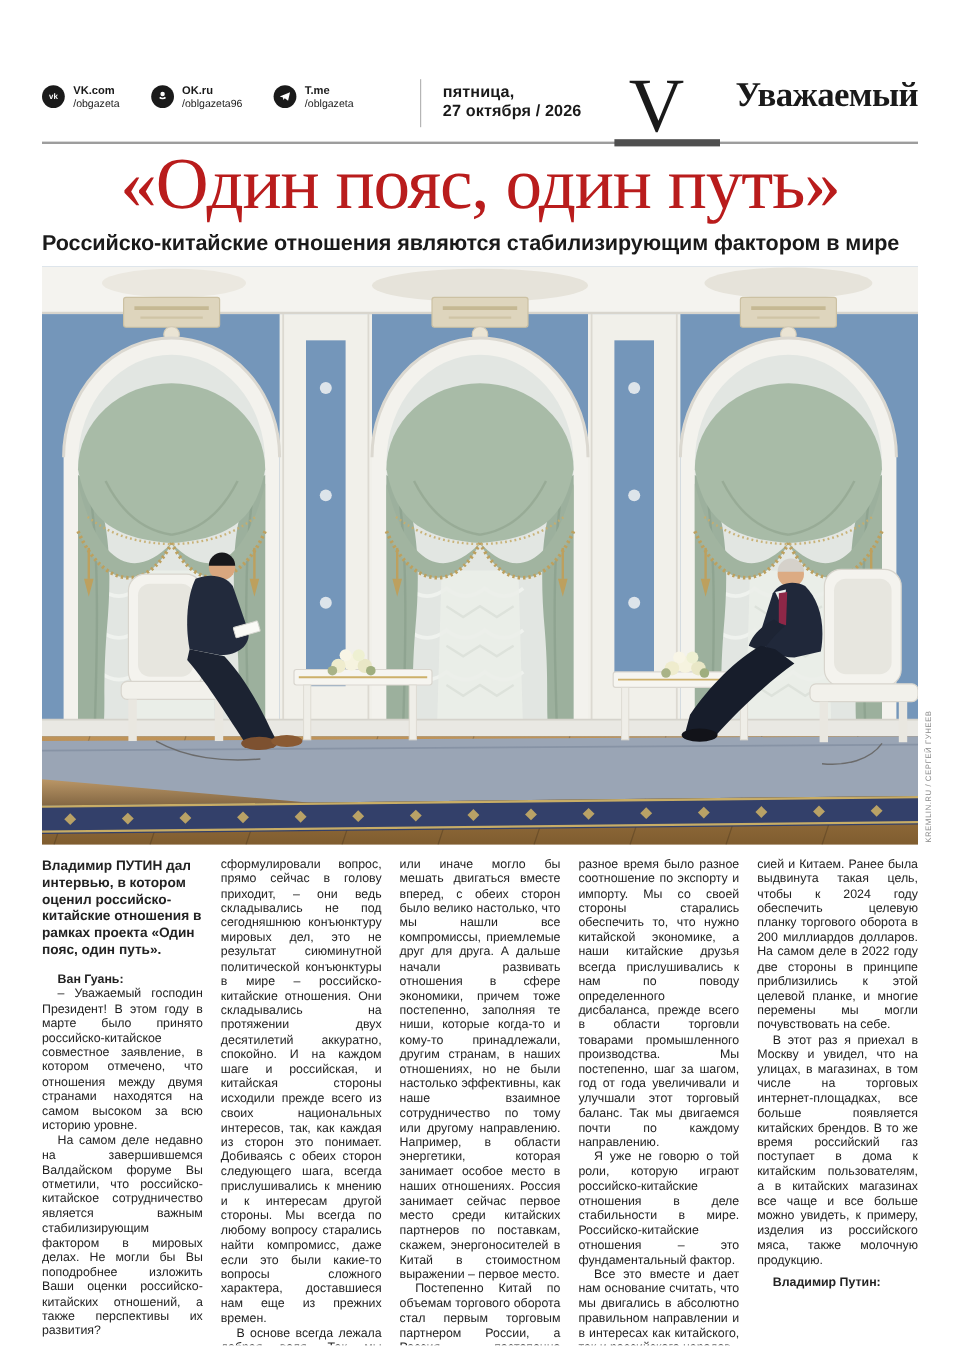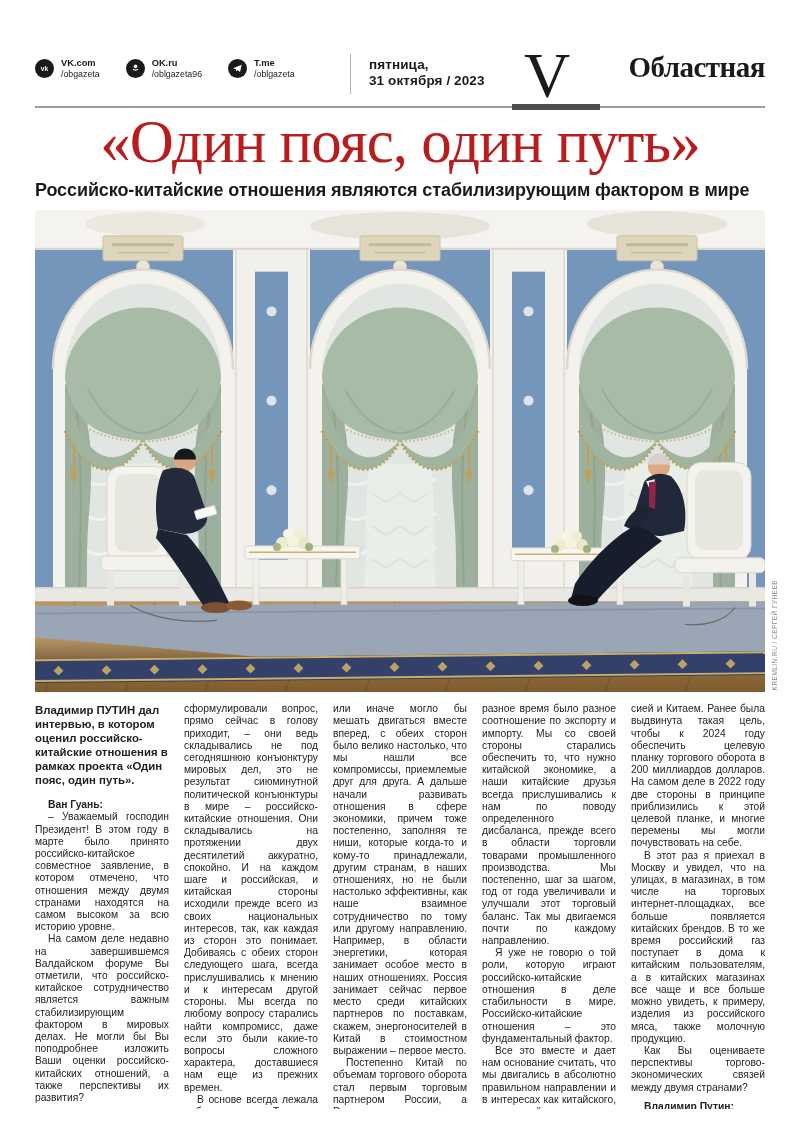--- a/index.html
+++ b/index.html
@@ -1,17 +1,17 @@
 <!DOCTYPE html>
 <html lang="ru"><head>
 <meta charset="utf-8">
 <style>
   html,body{margin:0;padding:0;background:#ffffff;}
   body{width:800px;height:1125px;overflow:hidden;font-family:"Liberation Sans",sans-serif;color:#1a1a1a;position:relative;}
-  .page{padding:46px 35px 0 35px;width:730px;}
+  .page{padding:58px 35px 0 35px;width:730px;}
 
   
   .masthead-row{display:flex;align-items:flex-start;height:58px;position:relative;}
   .socials{display:flex;gap:26px;padding-top:12px;width:315px;}
   .social{display:flex;gap:7px;align-items:center;}
   .social .badge{width:19px;height:19px;border-radius:50%;background:#1a1a1a;display:flex;align-items:center;justify-content:center;flex:0 0 auto;}
   .social .badge svg{display:block;}
   .social .txt{font-size:8.8px;line-height:1.2;color:#1a1a1a;}
   .social .txt b{display:block;font-size:9.3px;}
   .vrule{width:1px;background:#b5b5b5;height:40px;margin:8px 18px 0 0;}
@@ -69,25 +69,25 @@
           <svg width="11" height="11" viewBox="0 0 12 12">
               <path d="M1.2,5.8 L10.6,2 L8.8,9.8 L5.8,7.6 L4.4,9.2 L4.2,6.8 Z" fill="#fff"></path>
             </svg>
         </span>
         <span class="txt"><b>T.me</b><span>/oblgazeta</span></span>
       </div>
     </div>
     <div class="vrule"></div>
     <div class="dateblock">
       <div>пятница,</div>
-      <div>31 октября / 2023</div>
+      <div>27 октября / 2026</div>
     </div>
     <div class="pagenum">V</div>
     <div class="mh">
-      <div>Областная</div>
+      <div>Уважаемый</div>
     </div>
   </div>
   <div class="head-rule">
       <span class="thick"></span>
     </div>
 
   <div class="headline">«Один пояс, один путь»</div>
   <div class="subhead">Российско-китайские отношения являются стабилизирующим фактором в мире</div>
 
   <div class="photo-wrap">
@@ -294,17 +294,16 @@
         <p class="blk-para">Постепенно Китай по объемам торгового оборота стал первым торговым партнером России, а Россия постепенно поднялась на шестое место среди китайских торгово-экономических партнеров.</p>
       </div>
     <div class="col">
         <p class="blk-para-cont">разное время было разное соотношение по экспорту и импорту. Мы со своей стороны старались обеспечить то, что нужно китайской экономике, а наши китайские друзья всегда прислушивались к нам по поводу определенного дисбаланса, прежде всего в области торговли товарами промышленного производства. Мы постепенно, шаг за шагом, год от года увеличивали и улучшали этот торговый баланс. Так мы двигаемся почти по каждому направлению.</p>
         <p class="blk-para">Я уже не говорю о той роли, которую играют российско-китайские отношения в деле стабильности в мире. Российско-китайские отношения – это фундаментальный фактор.</p>
         <p class="blk-para">Все это вместе и дает нам основание считать, что мы двигались в абсолютно правильном направлении и в интересах как китайского, так и российского народов.</p>
       </div>
     <div class="col">
         <p class="blk-para-cont">сией и Китаем. Ранее была выдвинута такая цель, чтобы к 2024 году обеспечить целевую планку торгового оборота в 200 миллиардов долларов. На самом деле в 2022 году две стороны в принципе приблизились к этой целевой планке, и многие перемены мы могли почувствовать на себе.</p>
         <p class="blk-para">В этот раз я приехал в Москву и увидел, что на улицах, в магазинах, в том числе на торговых интернет-площадках, все больше появляется китайских брендов. В то же время российский газ поступает в дома к китайским пользователям, а в китайских магазинах все чаще и все больше можно увидеть, к примеру, изделия из российского мяса, также молочную продукцию.</p>
-        <p class="blk-para">Как Вы оцениваете перспективы торгово-экономических связей между двумя странами?</p>
         <p class="blk-speaker">Владимир Путин:</p>
       </div>
   </div>
 </div>
 
 </body></html>

